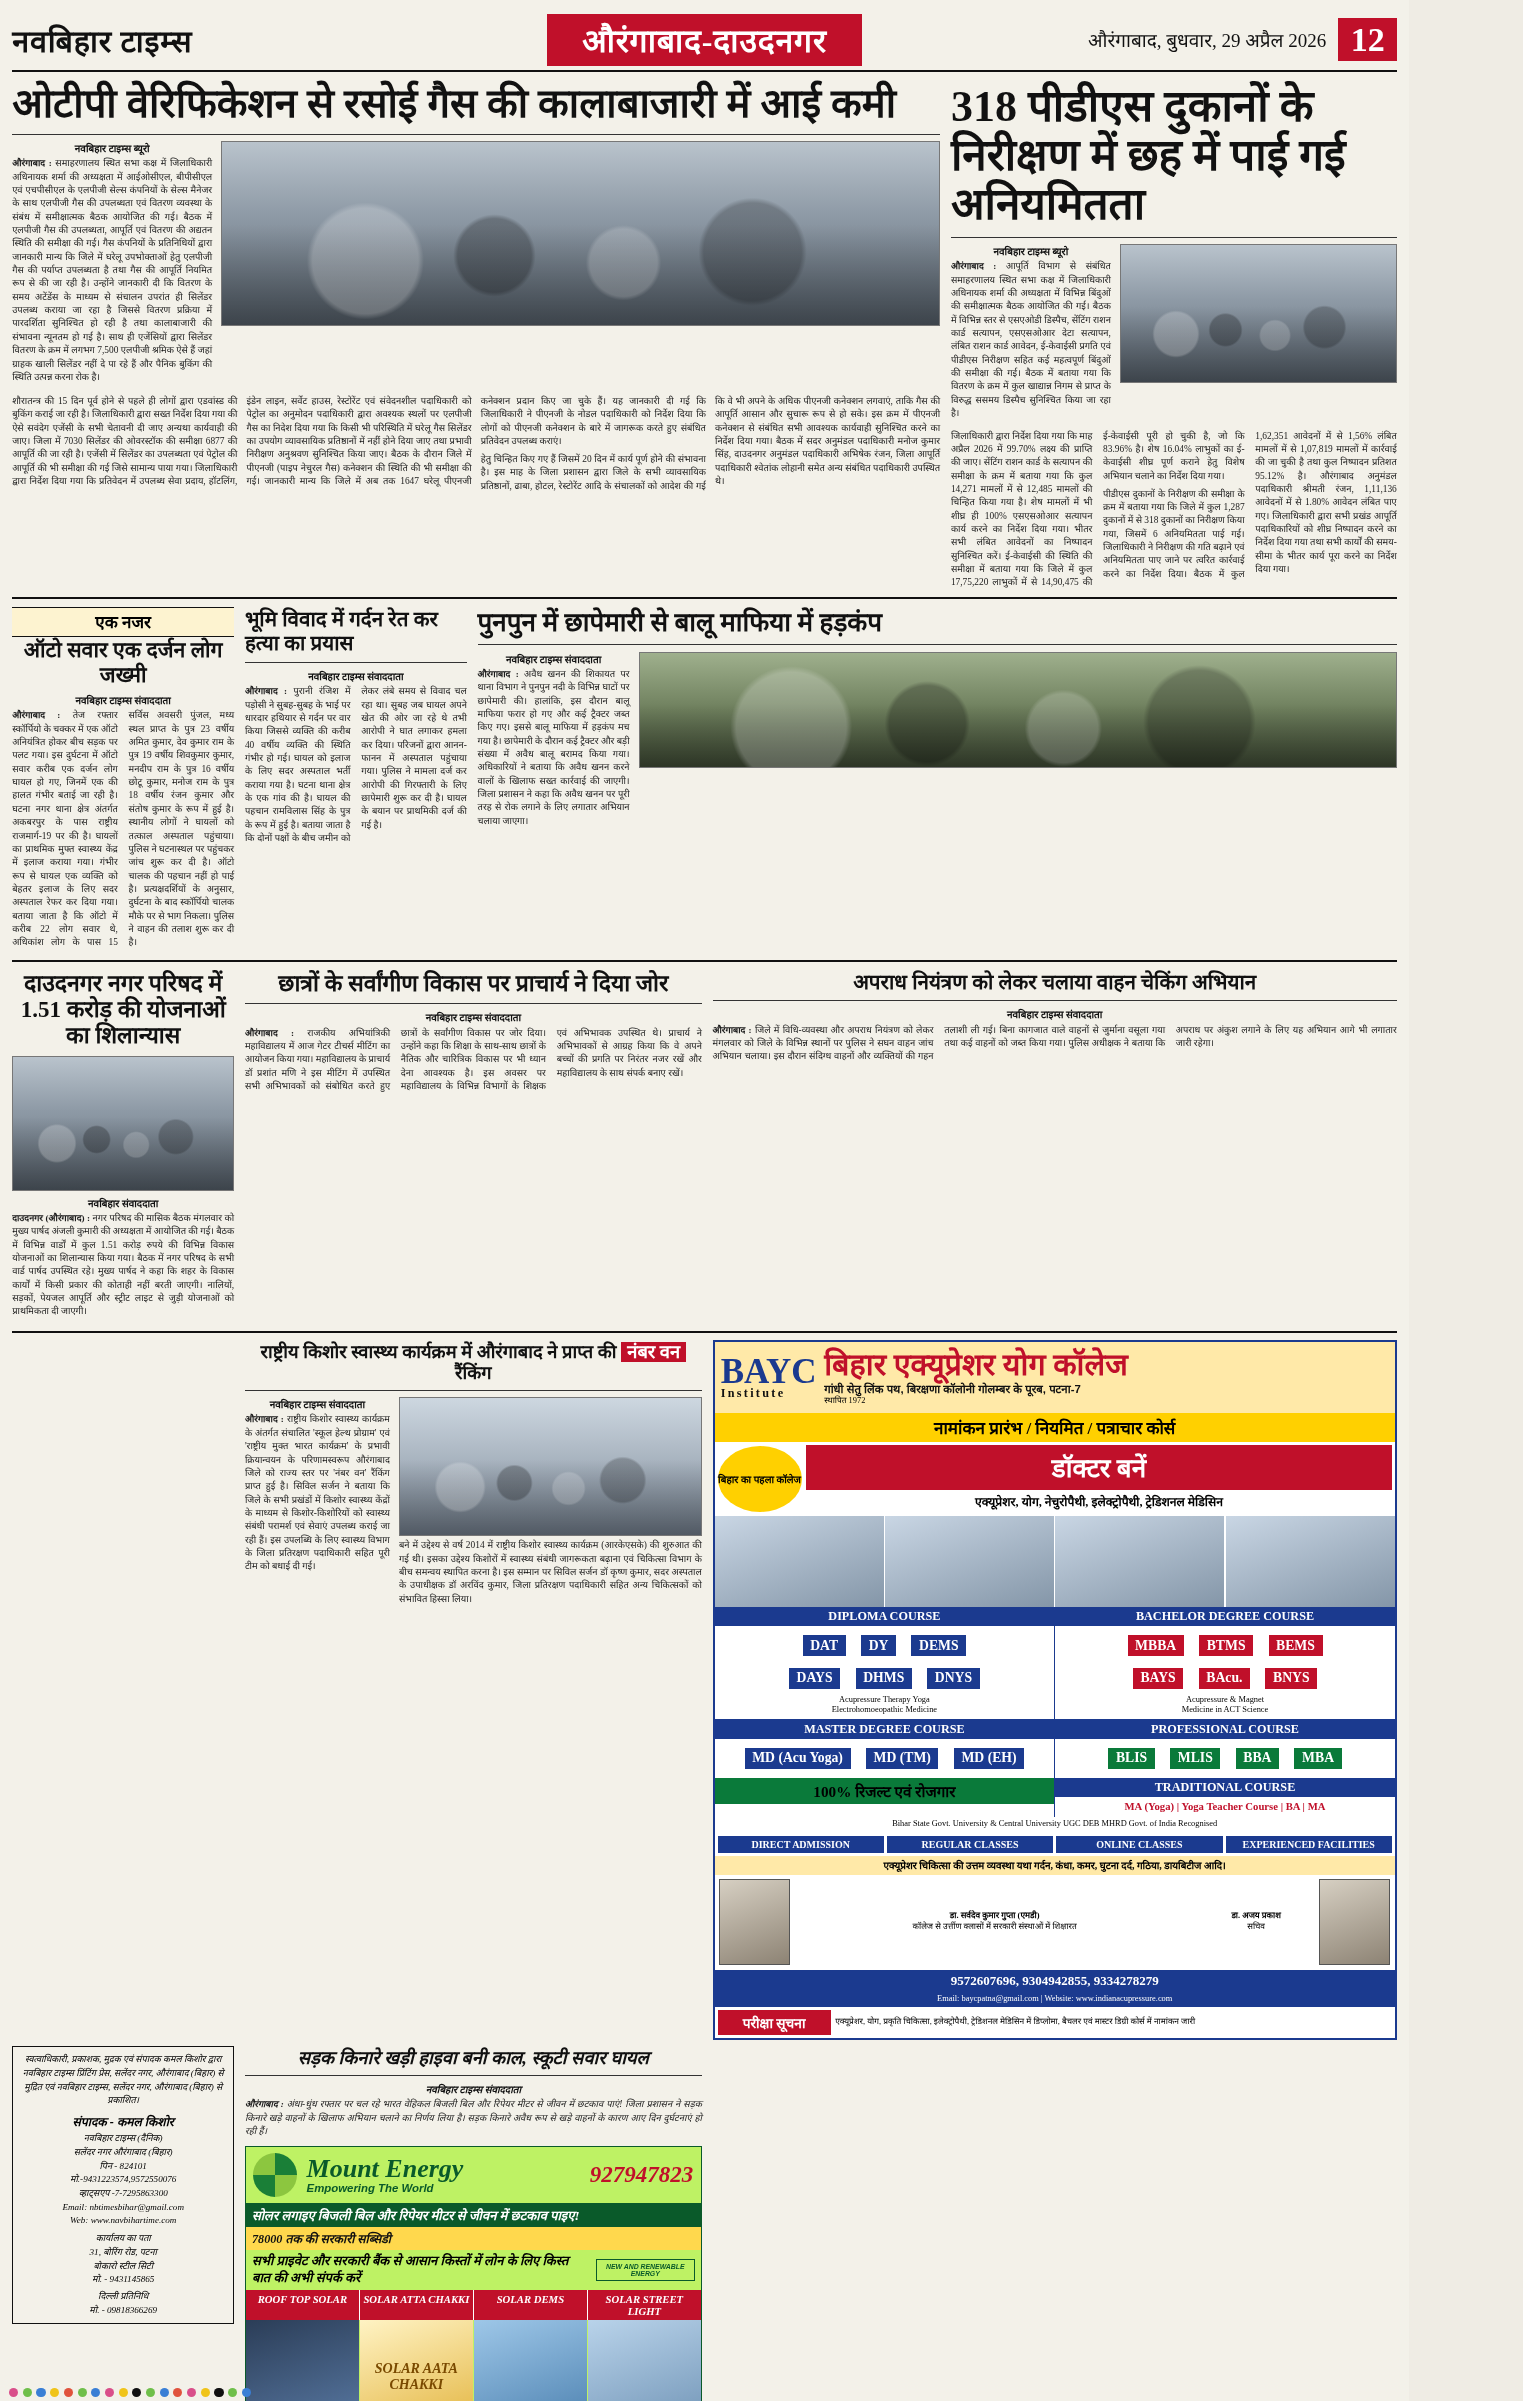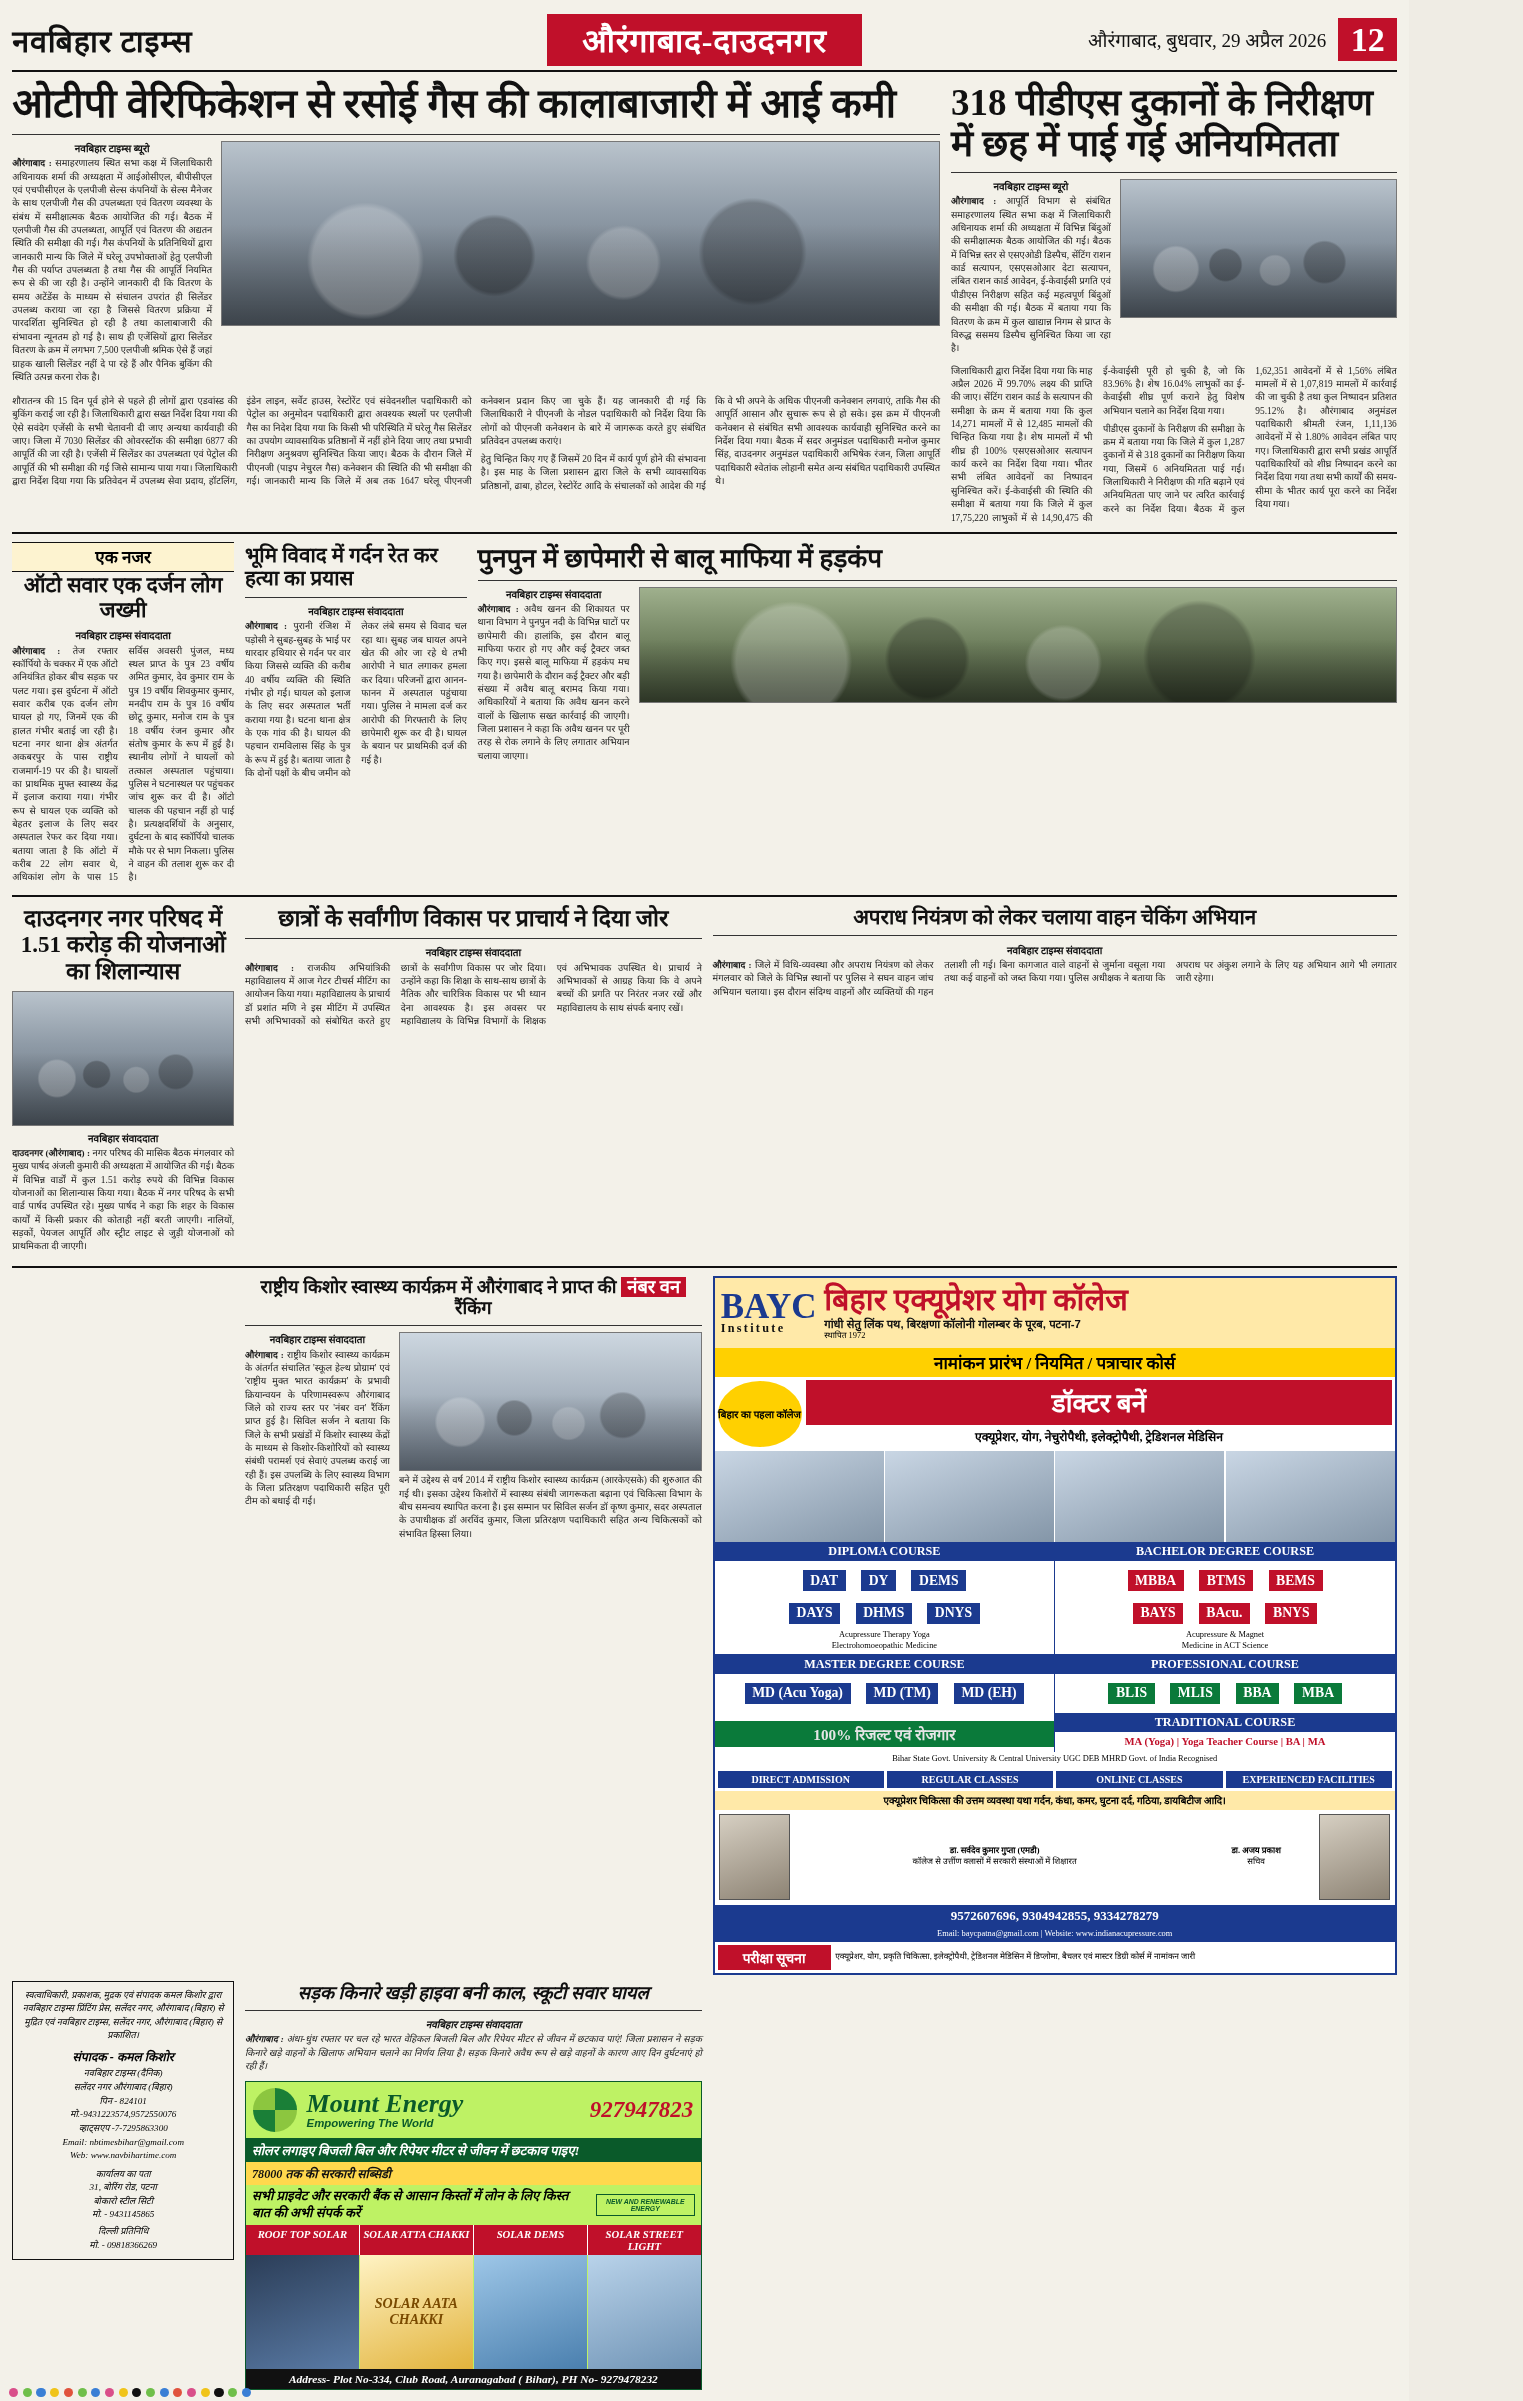--- a/index.html
+++ b/index.html
@@ -93,21 +93,21 @@
   .bayc-yellow{background:#ffd000;text-align:center;font-family:"Liberation Serif",serif;font-weight:bold;font-size:17px;padding:3px;}
   .bayc-doctor{background:#c0102a;color:#fff;font-family:"Liberation Serif",serif;font-weight:bold;font-size:26px;text-align:center;padding:4.6px;}
   .bayc-sub{font-size:12.2px;text-align:center;font-weight:bold;padding:3px;font-family:"Liberation Serif",serif;}
   .bayc-imgs{display:flex;gap:1.5px;height:91px;}
   .bayc-imgs div{flex:1;background:linear-gradient(160deg,#c9d6e4,#8496a8);}
   .course-head{background:#1b3a8f;color:#fff;text-align:center;font-weight:bold;font-size:12.2px;padding:2.3px;font-family:"Liberation Serif",serif;}
   .pill{display:inline-block;background:#1b3a8f;color:#fff;font-weight:bold;font-size:13.7px;padding:2.3px 7.6px;margin:6px;font-family:"Liberation Serif",serif;}
   .pill.red{background:#c0102a;}
   .pill.green{background:#0a7a3a;}
   .tiny{font-size:8.4px;line-height:1.3;font-family:"Liberation Serif",serif;}
-  .bayc-green{background:#0a7a3a;color:#e5e5e5;text-align:center;font-weight:bold;font-size:15.2px;padding:3px;font-family:"Liberation Serif",serif;margin-top:8px;}
+  .bayc-green{background:#0a7a3a;color:#000000;text-align:center;font-weight:bold;font-size:15.2px;padding:3px;font-family:"Liberation Serif",serif;}
   .bayc-feat{display:flex;gap:3px;padding:3px;}
   .bayc-feat span{flex:1;background:#1b3a8f;color:#fff;font-size:10px;text-align:center;padding:3px 7px;font-weight:bold;font-family:"Liberation Serif",serif;}
   .portraits{display:flex;align-items:center;gap:6.1px;padding:4.6px;}
   .portrait{width:69px;height:84px;background:linear-gradient(160deg,#d6cfc2,#8d8374);border:0.8px solid #555;}
   .bayc-contact{background:#1b3a8f;color:#fff;font-weight:bold;font-size:13px;text-align:center;padding:3px;font-family:"Liberation Serif",serif;}
   
   .imprint{border:1.5px solid #111;padding:6.1px;font-family:"Liberation Serif",serif;font-size:9.1px;line-height:1.5;text-align:center;}
   .imprint .ed{font-weight:bold;font-size:12.2px;margin:4.6px 0 1.5px;}
   
   .colorbar{position:absolute;left:0;bottom:0;width:100%;height:17px;display:flex;align-items:center;gap:4.6px;padding:0 9.1px;box-sizing:border-box;}
@@ -146,21 +146,21 @@
           <div class="photo meeting" style="height:183px;"></div>
         </div>
       </div>
       <div class="cols4" style="margin-top:6.1px;">
         <p class="txt">शौरातन्त्र की 15 दिन पूर्व होने से पहले ही लोगों द्वारा एडवांस्ड की बुकिंग कराई जा रही है। जिलाधिकारी द्वारा सख्त निर्देश दिया गया की ऐसे सवंदेग एजेंसी के सभी चेतावनी दी जाए अन्यथा कार्यवाही की जाए। जिला में 7030 सिलेंडर की ओवरस्टॉक की समीक्षा 6877 की आपूर्ति की जा रही है। एजेंसी में सिलेंडर का उपलब्धता एवं पेट्रोल की आपूर्ति की भी समीक्षा की गई जिसे सामान्य पाया गया। जिलाधिकारी द्वारा निर्देश दिया गया कि प्रतिवेदन में उपलब्ध सेवा प्रदाय, हॉटलिंग, इंडेन लाइन, सर्वेट हाउस, रेस्टोरेंट एवं संवेदनशील पदाधिकारी को पेट्रोल का अनुमोदन पदाधिकारी द्वारा अवश्यक स्थलों पर एलपीजी गैस का निदेश दिया गया कि किसी भी परिस्थिति में घरेलू गैस सिलेंडर का उपयोग व्यावसायिक प्रतिष्ठानों में नहीं होने दिया जाए तथा प्रभावी निरीक्षण अनुश्रवण सुनिश्चित किया जाए। बैठक के दौरान जिले में पीएनजी (पाइप नेचुरल गैस) कनेक्शन की स्थिति की भी समीक्षा की गई। जानकारी मान्य कि जिले में अब तक 1647 घरेलू पीएनजी कनेक्शन प्रदान किए जा चुके हैं। यह जानकारी दी गई कि जिलाधिकारी ने पीएनजी के नोडल पदाधिकारी को निर्देश दिया कि लोगों को पीएनजी कनेक्शन के बारे में जागरूक करते हुए संबंधित प्रतिवेदन उपलब्ध कराएं।</p>
         <p class="txt">हेतु चिन्हित किए गए हैं जिसमें 20 दिन में कार्य पूर्ण होने की संभावना है। इस माह के जिला प्रशासन द्वारा जिले के सभी व्यावसायिक प्रतिष्ठानों, ढाबा, होटल, रेस्टोरेंट आदि के संचालकों को आदेश की गई कि वे भी अपने के अधिक पीएनजी कनेक्शन लगवाएं, ताकि गैस की आपूर्ति आसान और सुचारू रूप से हो सके। इस क्रम में पीएनजी कनेक्शन से संबंधित सभी आवश्यक कार्यवाही सुनिश्चित करने का निर्देश दिया गया। बैठक में सदर अनुमंडल पदाधिकारी मनोज कुमार सिंह, दाउदनगर अनुमंडल पदाधिकारी अभिषेक रंजन, जिला आपूर्ति पदाधिकारी श्वेतांक लोहानी समेत अन्य संबंधित पदाधिकारी उपस्थित थे।</p>
       </div>
     </div>
 
     <div class="col-right">
-      <h1 class="head" style="font-size:37px;">318 पीडीएस दुकानों के निरीक्षण में छह में पाई गई अनियमितता</h1>
+      <h1 class="head" style="font-size:44px;">318 पीडीएस दुकानों के निरीक्षण में छह में पाई गई अनियमितता</h1>
       <div class="hr-thin"></div>
       <div class="flexrow">
         <div style="flex:0 0 160px;">
           <div class="byline">नवबिहार टाइम्स ब्यूरो</div>
           <p class="txt"><span class="place">औरंगाबाद :</span>
             <span>आपूर्ति विभाग से संबंधित समाहरणालय स्थित सभा कक्ष में जिलाधिकारी अधिनायक शर्मा की अध्यक्षता में विभिन्न बिंदुओं की समीक्षात्मक बैठक आयोजित की गई। बैठक में विभिन्न स्तर से एसएओडी डिस्पैच, सेंटिंग राशन कार्ड सत्यापन, एसएसओआर देटा सत्यापन, लंबित राशन कार्ड आवेदन, ई-केवाईसी प्रगति एवं पीडीएस निरीक्षण सहित कई महत्वपूर्ण बिंदुओं की समीक्षा की गई। बैठक में बताया गया कि वितरण के क्रम में कुल खाद्यान्न निगम से प्राप्त के विरुद्ध ससमय डिस्पैच सुनिश्चित किया जा रहा है।</span></p>
         </div>
         <div style="flex:1;">
           <div class="photo meeting" style="height:137px;"></div>
         </div>

